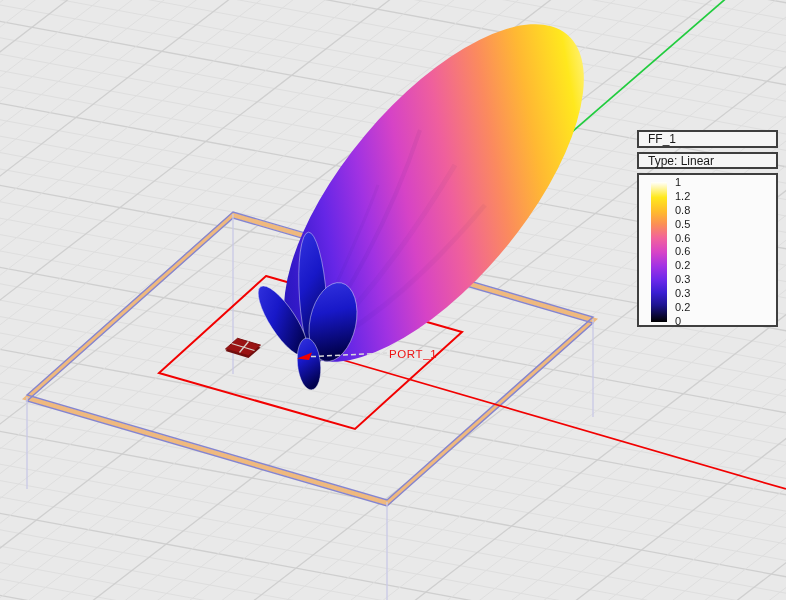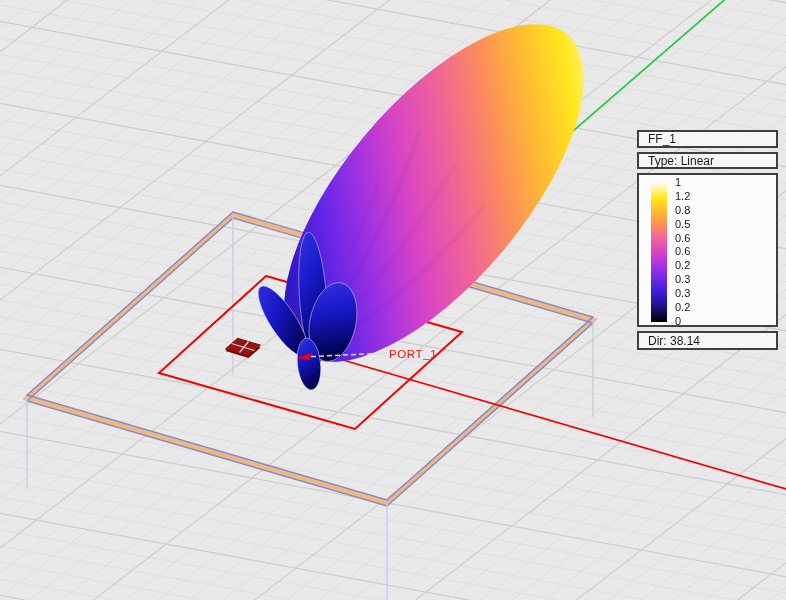--- a/index.html
+++ b/index.html
@@ -243,17 +243,14 @@
         <span>0.5</span>
         <span>0.6</span>
         <span>0.6</span>
         <span>0.2</span>
         <span>0.3</span>
         <span>0.3</span>
         <span>0.2</span>
         <span>0</span>
       </div>
     </div>
-    <div class="legend-box legend-dir-box">
-      <span>Dir: 38.14</span>
-    </div>
   </div>
 </div>
 
 </body></html>

